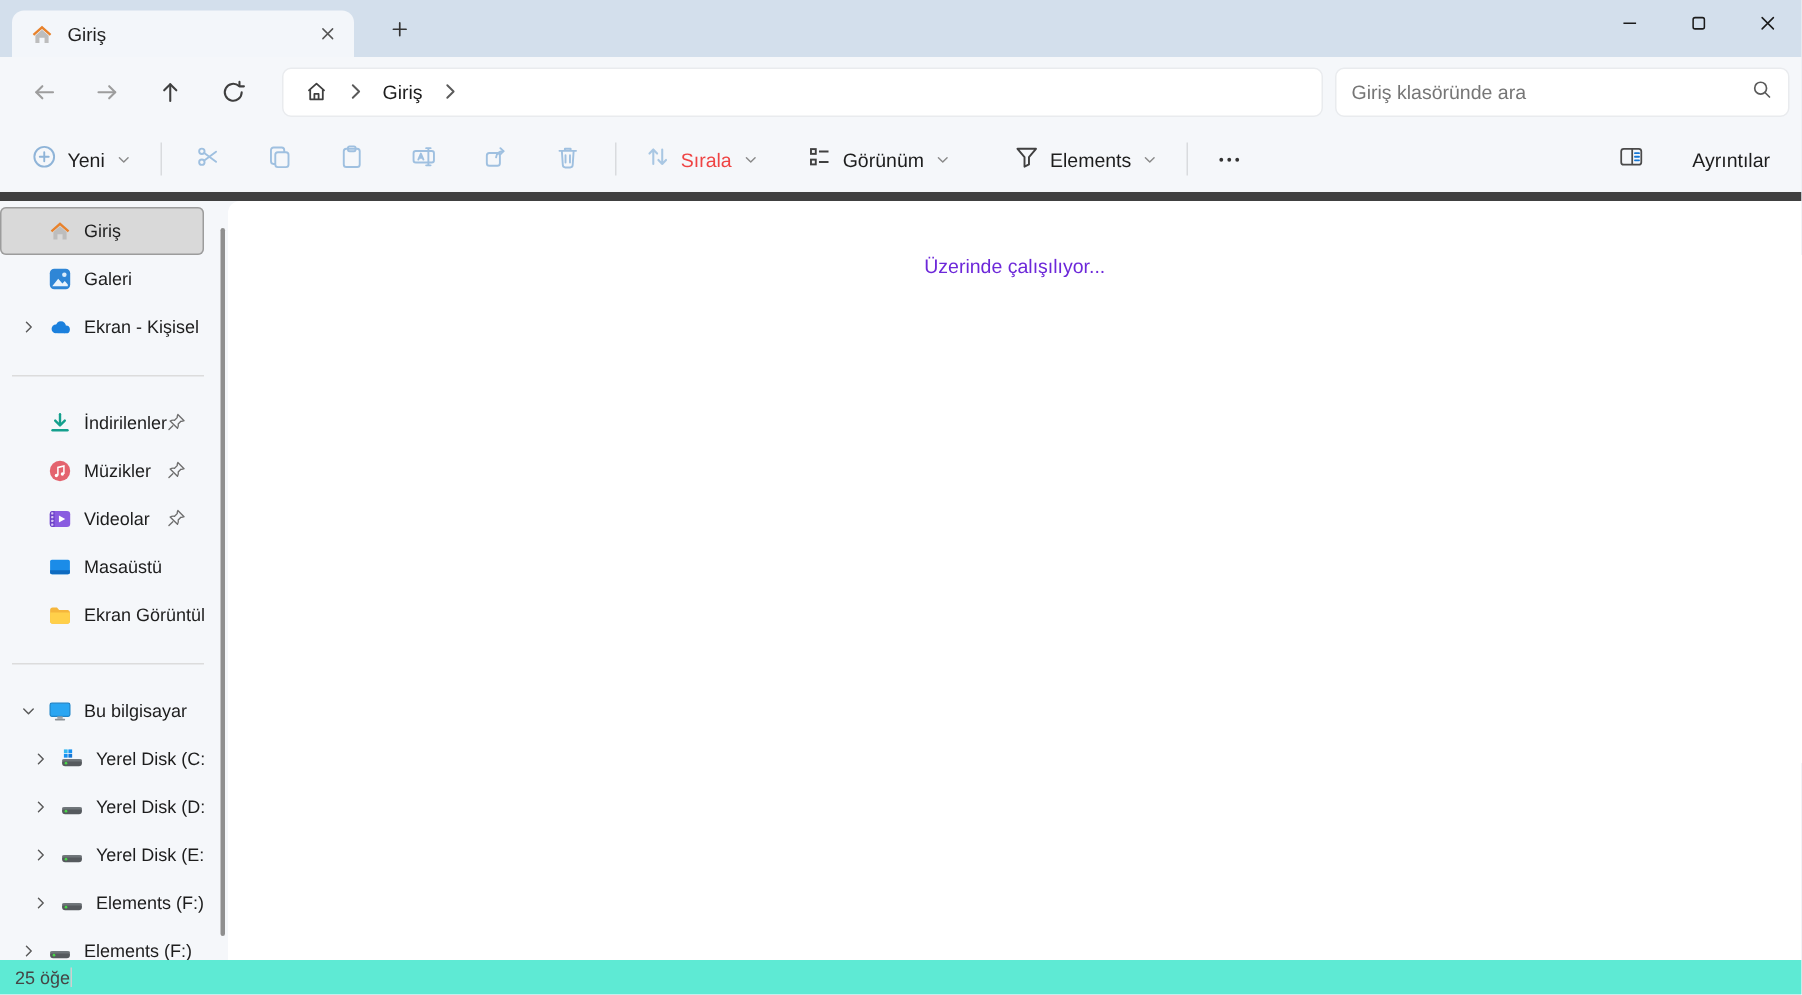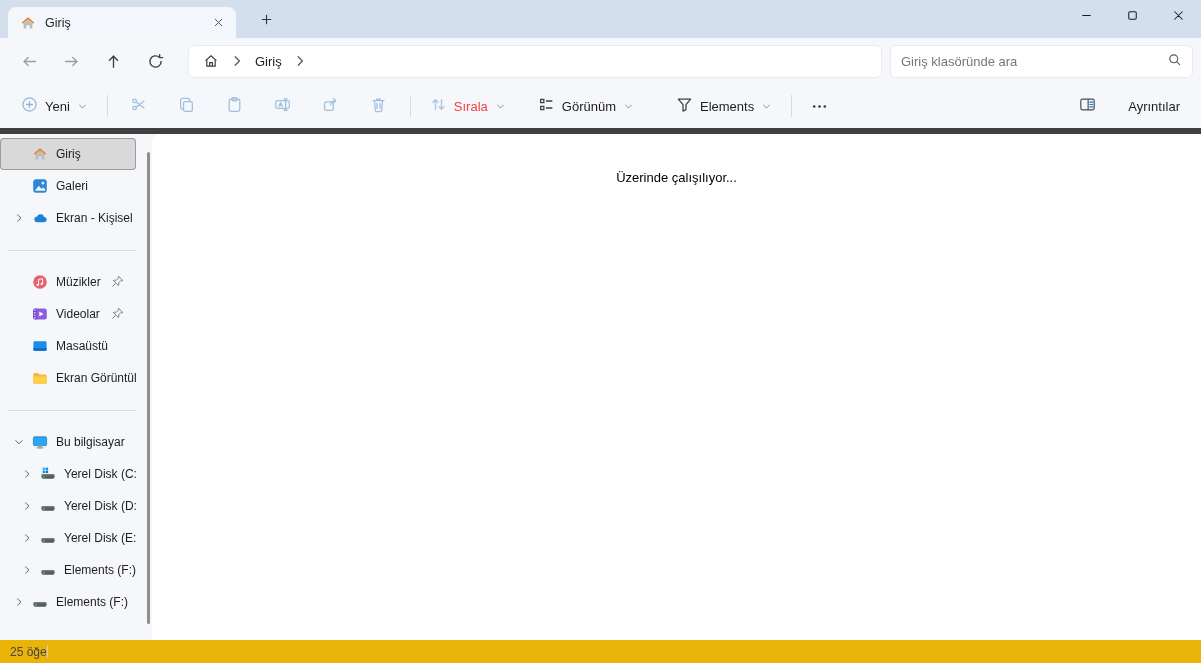--- a/index.html
+++ b/index.html
@@ -45,24 +45,24 @@
   .chev { width:26px; flex:0 0 auto; display:flex; justify-content:center; align-items:center; }
   .chev svg { width:12px; height:12px; display:block; }
   .ic svg { width:16px; height:16px; display:block; }
   .lbl { margin-left:8px; font-size:12px; white-space:nowrap; }
   .pin { position:absolute; right:12px; top:9px; }
   .pin svg { width:13px; height:13px; display:block; }
   .sep { height:1px; background:#dcdcdc; margin:16px 16px 15px 8px; }
   .sb-scroll { position:absolute; right:2px; top:18px; width:3px; height:472px; background:#8f8f8f; border-radius:2px; }
 
   .main { flex:1; background:#ffffff; border-top-left-radius:8px; }
-  .working { margin-top:36px; text-align:center; color:#000000; font-size:13px; }
+  .working { margin-top:36px; text-align:center; color:#6d28d9; font-size:13px; }
 
   
-  .statusbar { height:23px; background:#eab308; display:flex; align-items:center; padding-left:10px; font-size:12px; color:#454545; flex:0 0 auto; }
+  .statusbar { height:23px; background:#5eead4; display:flex; align-items:center; padding-left:10px; font-size:12px; color:#454545; flex:0 0 auto; }
   .statdiv { width:1px; height:13px; background:#cfcfcf; }
 </style>
 </head>
 <body>
 
 <div class="window">
 
   <div class="tabbar">
     <div class="tab">
       <span class="ic">
@@ -306,20 +306,37 @@
                 <rect x="4.8" y="8.9" width="7.6" height="3.3" rx="1.6"></rect>
               </g>
             </svg>
           </span>
           <span class="lbl">Ekran - Kişisel</span>
         </div>
         <div class="sep"></div>
         <div class="srow">
           <span class="chev"></span>
           <span class="ic">
+            <svg width="16" height="16" viewBox="0 0 16 16" fill="none" stroke="#14a08d" stroke-width="1.6" stroke-linecap="round" stroke-linejoin="round">
+              <path d="M8 2.2v7"></path>
+              <path d="M4.8 6.4L8 9.6l3.2-3.2"></path>
+              <path d="M3 12.8h10"></path>
+            </svg>
+          </span>
+          <span class="lbl">İndirilenler</span>
+          <span class="pin">
+            <svg width="16" height="16" viewBox="0 0 16 16" fill="none" stroke="#6e6e6e" stroke-width="1.1" stroke-linejoin="round">
+              <path d="M9.3 1.6 L14.4 6.7 C13.6 7.1 12.7 7.3 11.8 7.2 L9.6 9.4 C9.9 10.6 9.7 11.9 9 13 L3 7 C4.1 6.3 5.4 6.1 6.6 6.4 L8.8 4.2 C8.7 3.3 8.9 2.4 9.3 1.6 Z"></path>
+              <path d="M5.2 10.8 L2 14" stroke-linecap="round"></path>
+            </svg>
+          </span>
+        </div>
+        <div class="srow">
+          <span class="chev"></span>
+          <span class="ic">
             <svg width="16" height="16" viewBox="0 0 16 16">
               <circle cx="8" cy="8" r="6.8" fill="#e4636e"></circle>
               <path d="M6.6 11V5.6l4-1v5.4" fill="none" stroke="#fff" stroke-width="1"></path>
               <circle cx="5.6" cy="11" r="1.1" fill="#fff"></circle>
               <circle cx="9.6" cy="10" r="1.1" fill="#fff"></circle>
             </svg>
           </span>
           <span class="lbl">Müzikler</span>
           <span class="pin">
             <svg width="16" height="16" viewBox="0 0 16 16" fill="none" stroke="#6e6e6e" stroke-width="1.1" stroke-linejoin="round">

